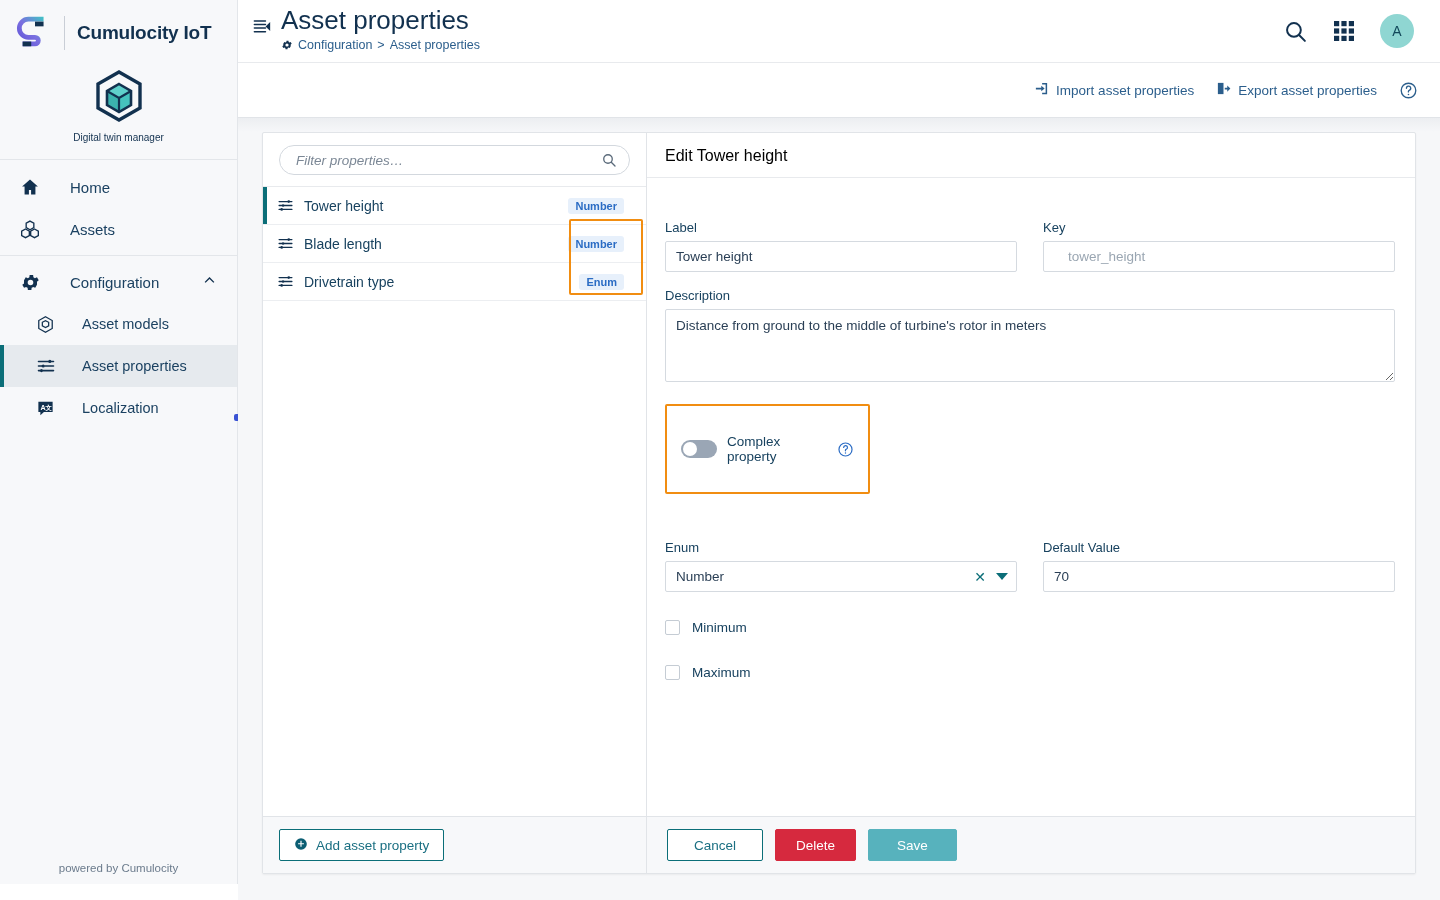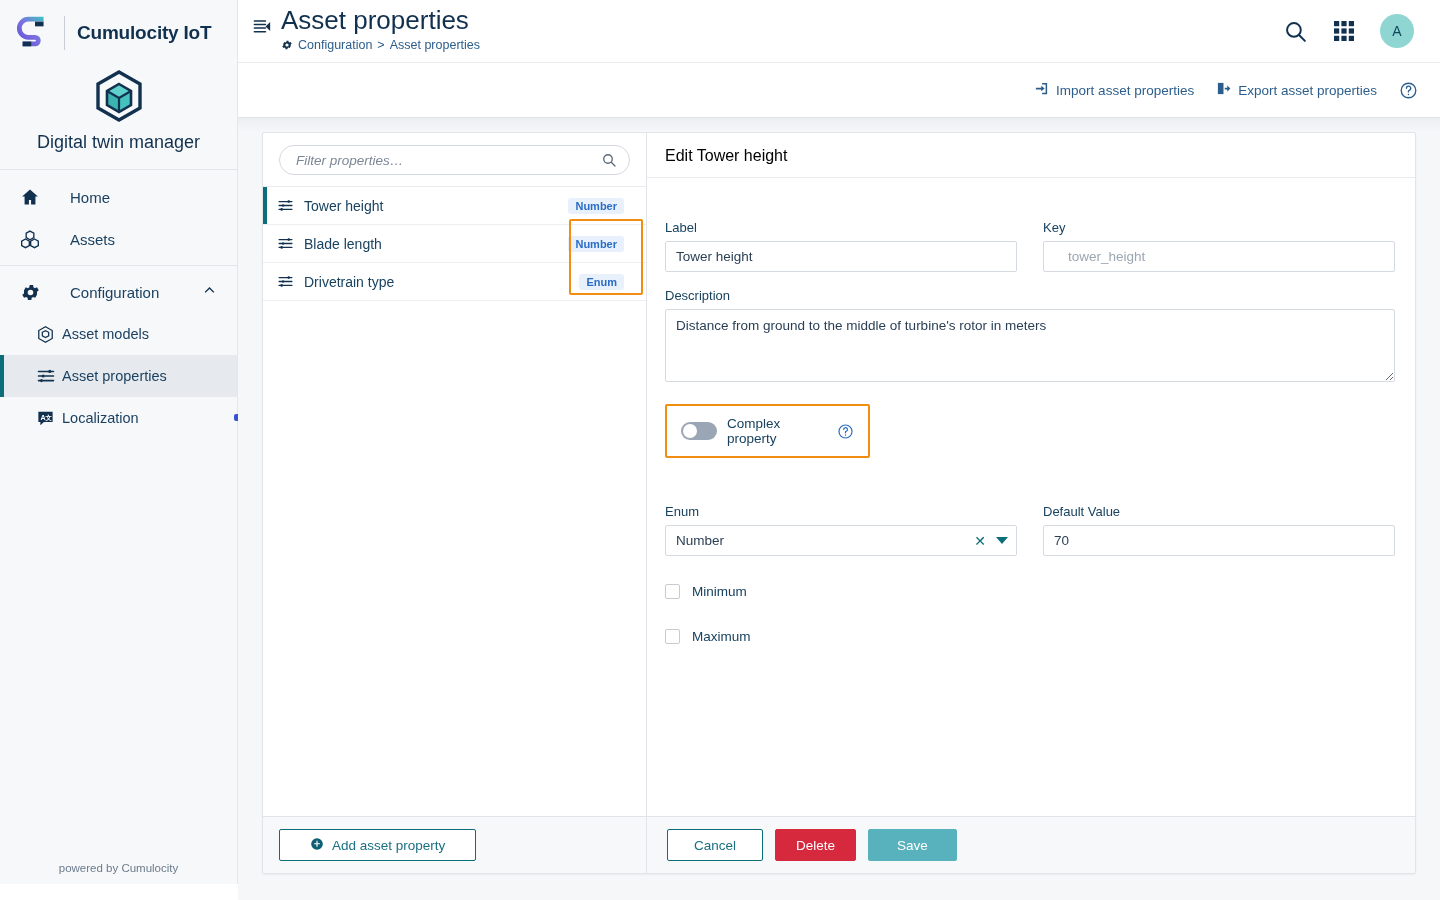--- a/index.html
+++ b/index.html
@@ -35,21 +35,21 @@
     font-size: 19px; font-weight: bold; color: #12314f;
     letter-spacing: -0.2px; white-space: nowrap;
   }
   .app-block {
     display: flex; flex-direction: column; align-items: center;
     padding: 6px 0 16px 0;
     border-bottom: 1px solid #e3e6ea;
   }
   .app-icon { width: 56px; height: 56px; }
   .app-name {
-    margin-top: 8px; font-size: 18px; color: #12314f;
+    margin-top: 8px; font-size: 10px; color: #12314f;
   }
   .nav { padding-top: 6px; }
   .nav-item {
     display: flex; align-items: center;
     height: 42px; padding-left: 20px;
     cursor: pointer; position: relative;
     color: #1b4161;
   }
   .nav-item .nav-ico {
     width: 26px; flex: 0 0 26px;
@@ -64,21 +64,21 @@
   .nav-sub {
     display: flex; align-items: center;
     height: 42px; padding-left: 36px;
     cursor: pointer; position: relative;
     color: #1b4161;
   }
   .nav-sub .nav-ico {
     width: 26px; flex: 0 0 26px;
     display: flex; align-items: center; color: #12314f;
   }
-  .nav-sub .nav-label { font-size: 14.5px; margin-left: 0; }
+  .nav-sub .nav-label { font-size: 14.5px; margin-left: 20px; }
   .nav-sub.active {
     background: #e6eaee;
   }
   .nav-sub.active::before {
     content: ""; position: absolute; left: 0; top: 0; bottom: 0;
     width: 4px; background: #0b6e78;
   }
   .powered {
     margin-top: auto; text-align: center;
     font-size: 11.5px; color: #6b7b8c;
@@ -217,21 +217,21 @@
     display: flex; align-items: center;
   }
   .btn {
     font-family: "Liberation Sans", sans-serif;
     font-size: 13.5px; cursor: pointer;
     border-radius: 2px; height: 32px;
     display: inline-flex; align-items: center; justify-content: center;
   }
   .btn-outline {
     background: #fff; border: 1px solid #0b6e78; color: #1a6f82;
-    padding: 0 30px; gap: 8px;
+    padding: 0 14px; gap: 8px;
   }
   .btn-danger {
     background: #d6293e; border: 1px solid #d6293e; color: #fff;
     padding: 4px 20px;
   }
   .btn-primary {
     background: #57b2bd; border: 1px solid #57b2bd; color: #fff;
     padding: 0 28px;
   }
 
@@ -261,21 +261,21 @@
     border: 1px solid #d5dae0; border-radius: 2px;
     padding: 8px 10px; font-size: 13.5px; color: #2a3f55;
     background: #fff; outline: none; resize: vertical;
     height: 73px; width: 100%;
     font-family: "Liberation Sans", sans-serif;
   }
   .row-gap { height: 16px; }
   .toggle-wrap {
     display: flex; align-items: center; gap: 10px;
     border: 2px solid #f18d11; border-radius: 2px;
-    padding: 10px 14px; width: 205px;
+    padding: 28px 14px; width: 205px;
   }
   .toggle {
     width: 36px; height: 18px; border-radius: 10px;
     background: #9aa6b5; position: relative; cursor: pointer;
     flex: 0 0 36px;
   }
   .toggle .knob {
     position: absolute; left: 2px; top: 2px;
     width: 14px; height: 14px; border-radius: 50%;
     background: #fff;

